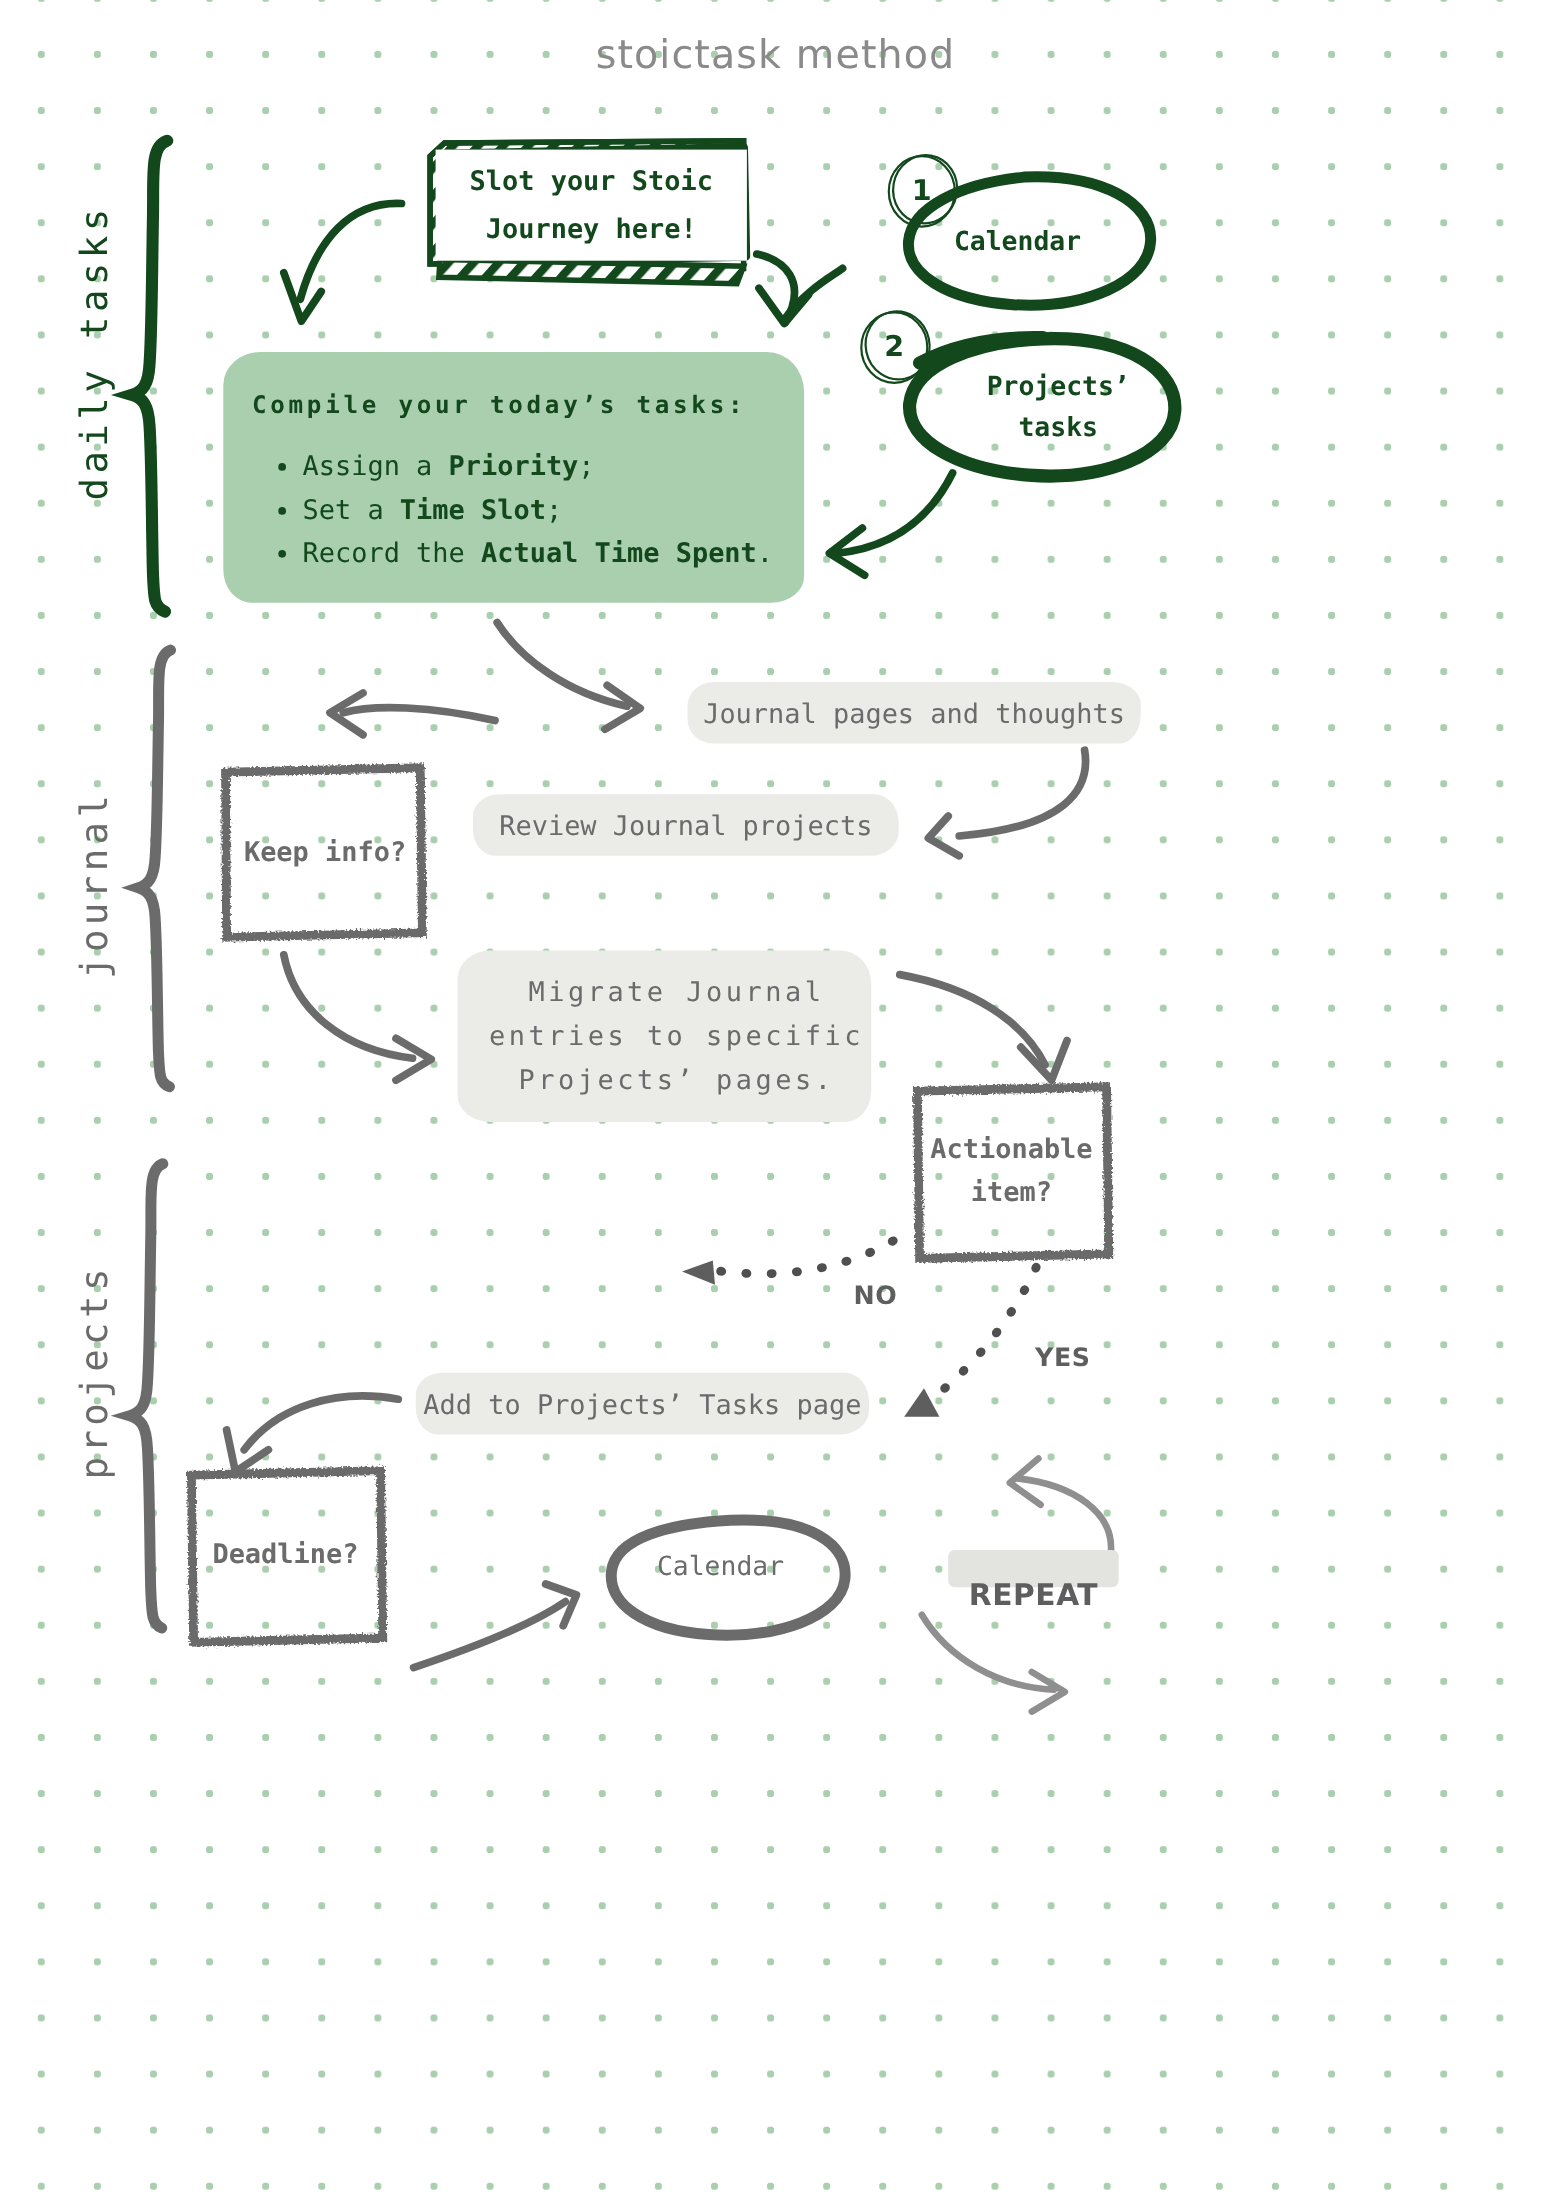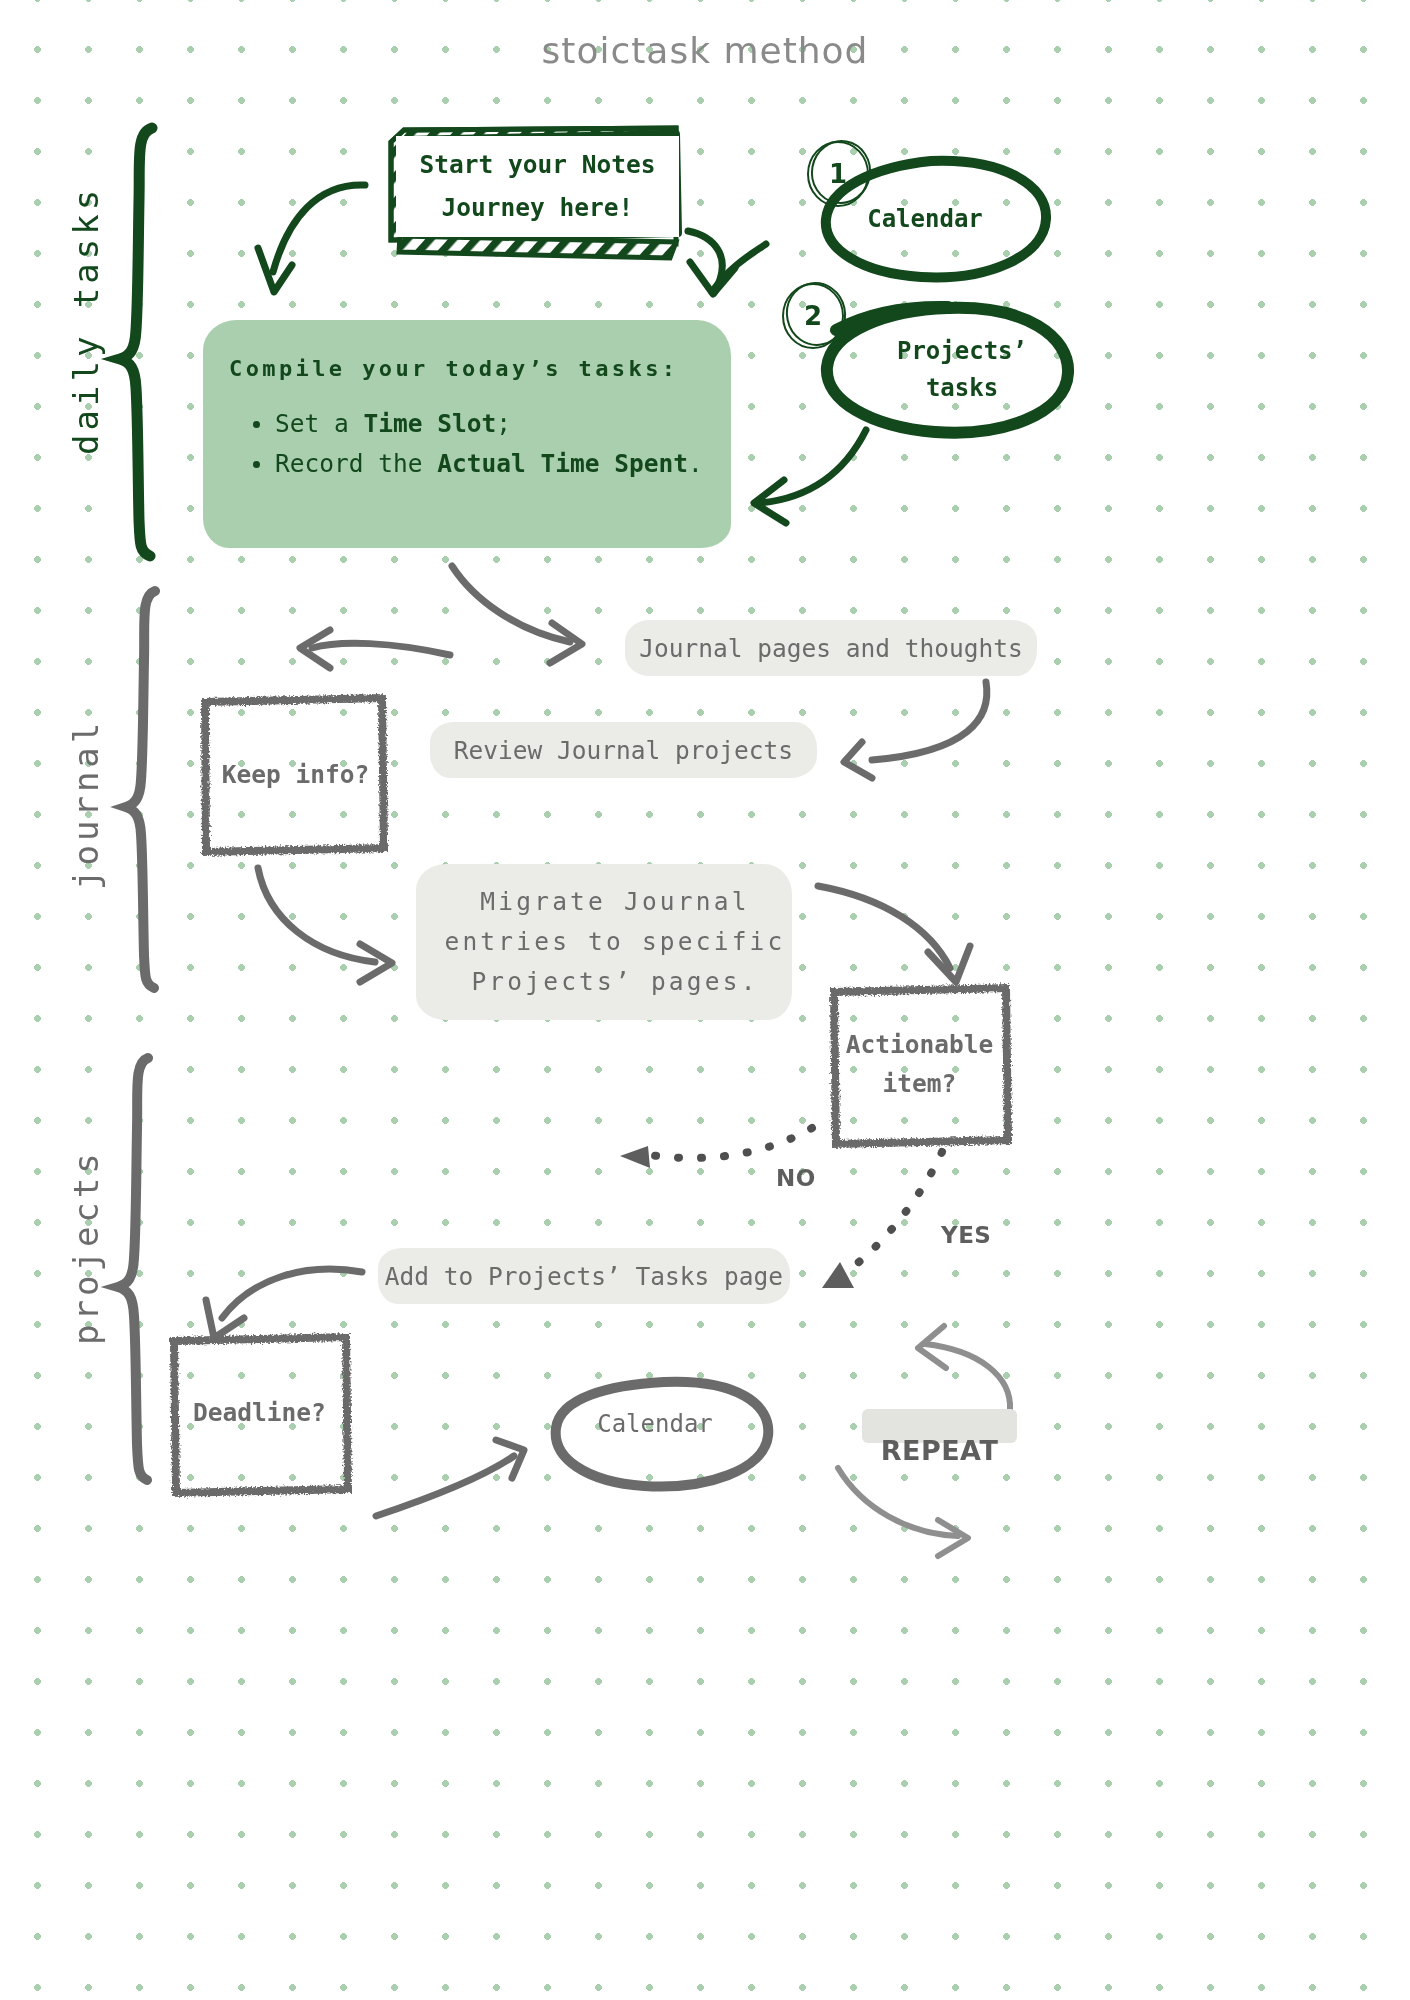--- a/index.html
+++ b/index.html
@@ -315,38 +315,39 @@
       <path d="M838,1468 C862,1508 908,1534 958,1536"></path>
       <path d="M938,1520 L968,1538 L938,1556" stroke-linejoin="round"></path>
     </g>
   </svg>
 
   <div class="abs vlabel" id="lbl-daily">daily tasks</div>
   <div class="abs vlabel" id="lbl-journal">journal</div>
   <div class="abs vlabel" id="lbl-projects">projects</div>
 
   <div class="abs" id="startbox">
-    <span>Start your Notes</span>
+    <span>Slot your Stoic</span>
     <span>Journey here!</span>
   </div>
 
   <div class="abs circnum" id="num1">1</div>
   <div class="abs circnum" id="num2">2</div>
 
   <div class="abs oval-txt" id="oval1-txt">
     <span>Calendar</span>
   </div>
   <div class="abs oval-txt" id="oval2-txt">
     <span>Projects’</span>
     <span>tasks</span>
   </div>
 
   <div class="abs" id="greencard">
     <div class="hdr">Compile your today’s tasks:</div>
     <ul>
+      <li><span>Assign a </span><b>Priority</b><span>;</span></li>
       <li><span>Set a </span><b>Time Slot</b><span>;</span></li>
       <li><span>Record the </span><b>Actual Time Spent</b><span>.</span></li>
     </ul>
   </div>
 
   <div class="abs decision" id="dec-keep">
     <span>Keep info?</span>
   </div>
 
   <div class="abs pill" id="pill-ideas">

